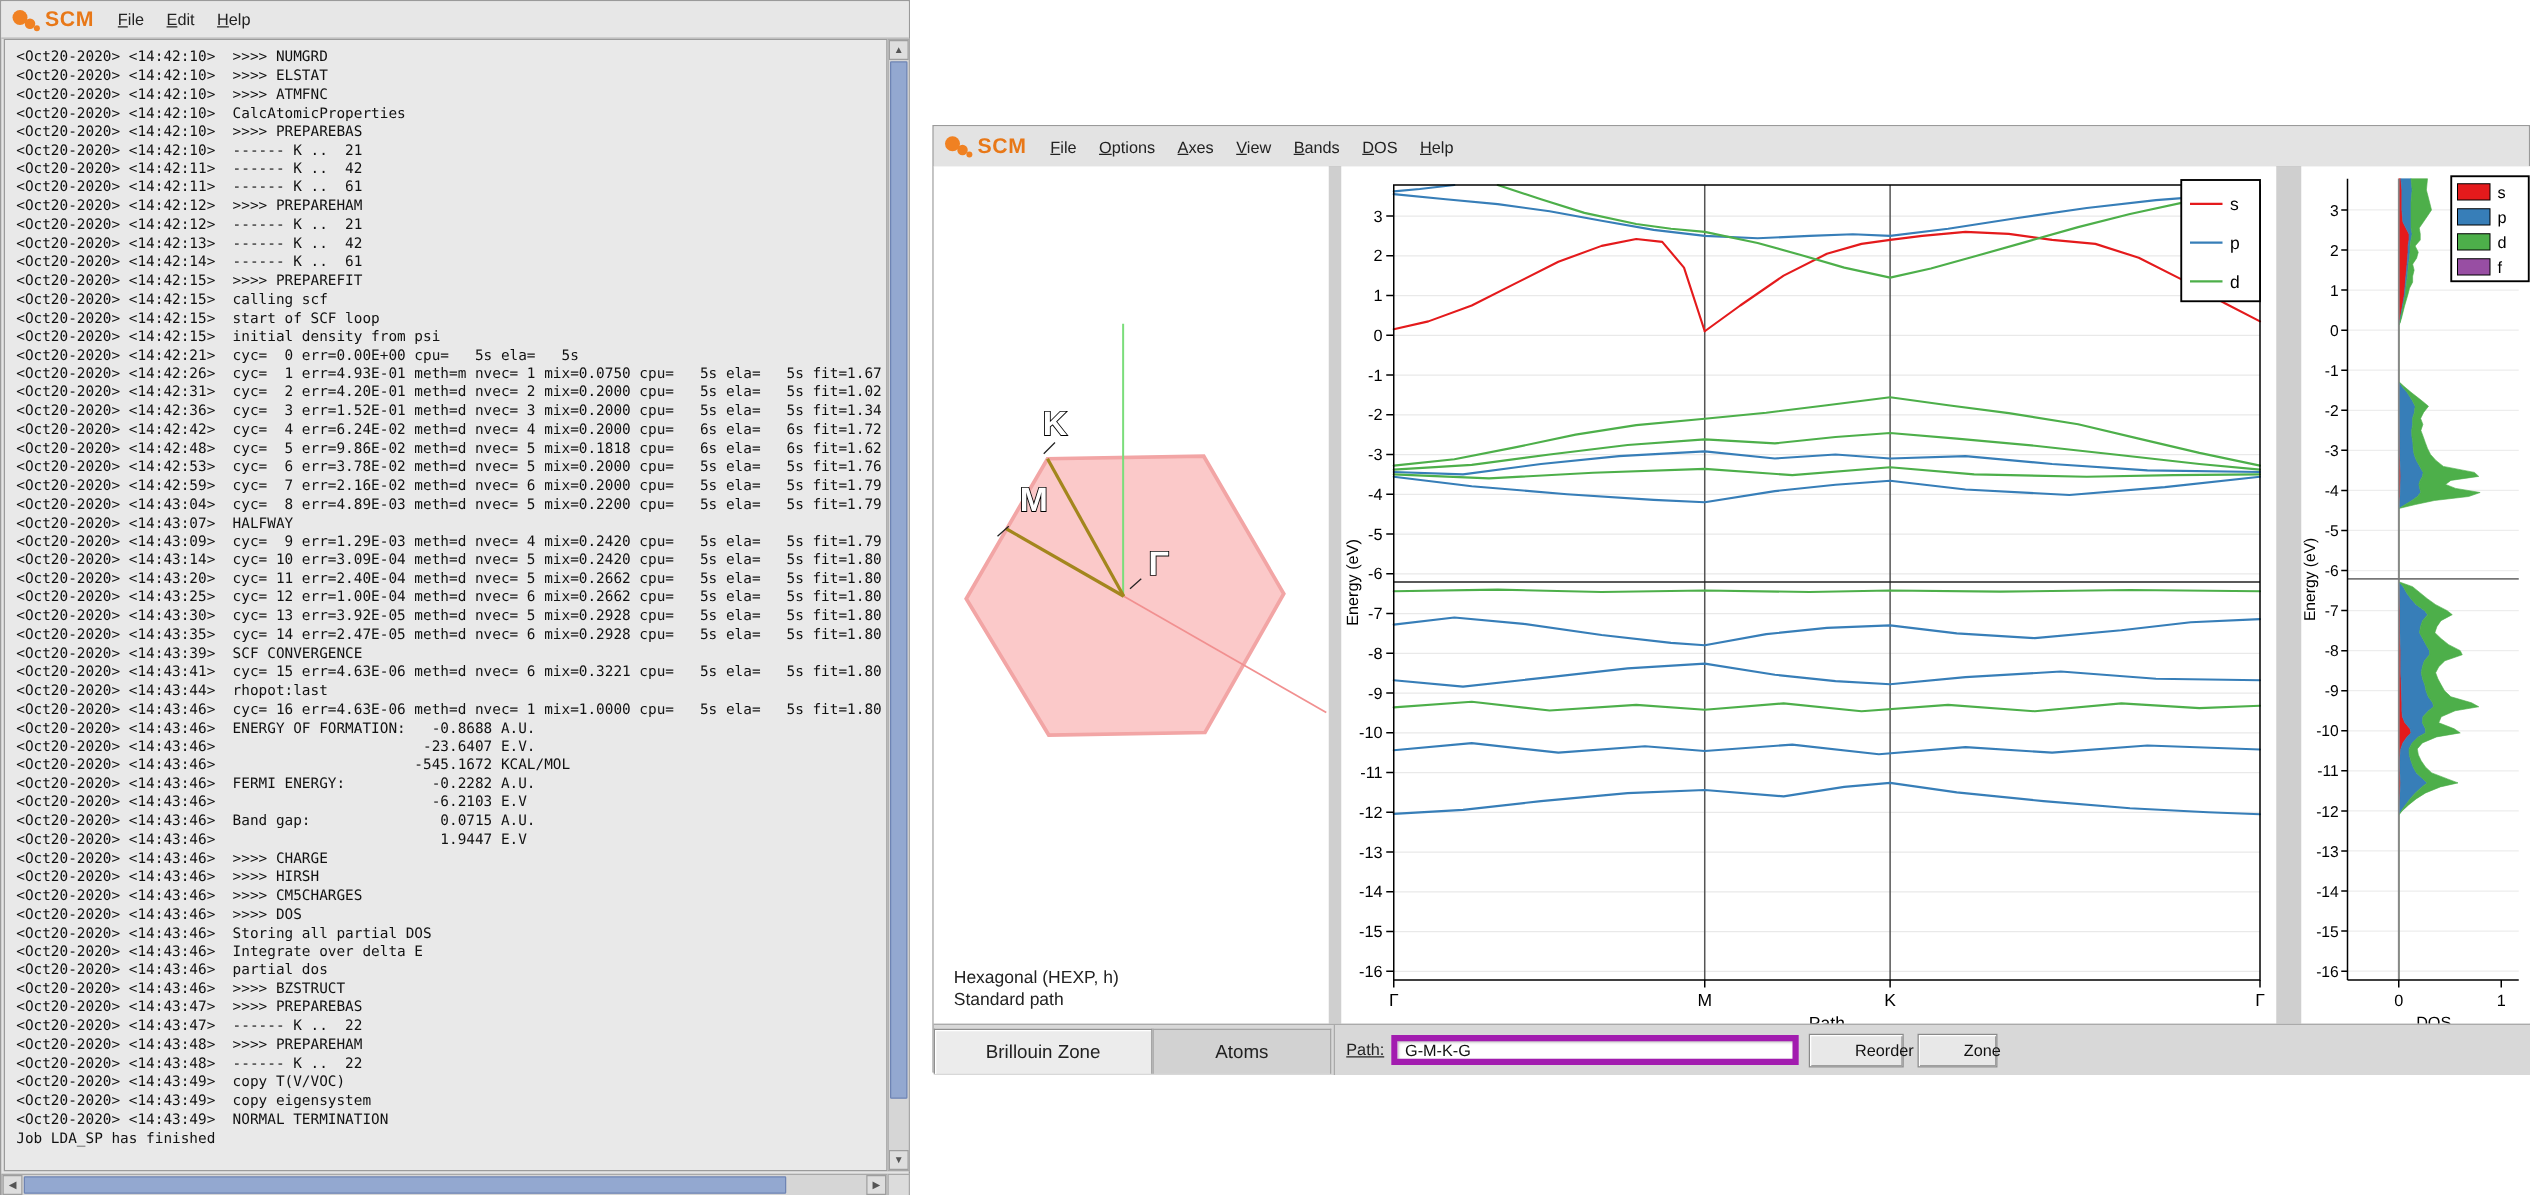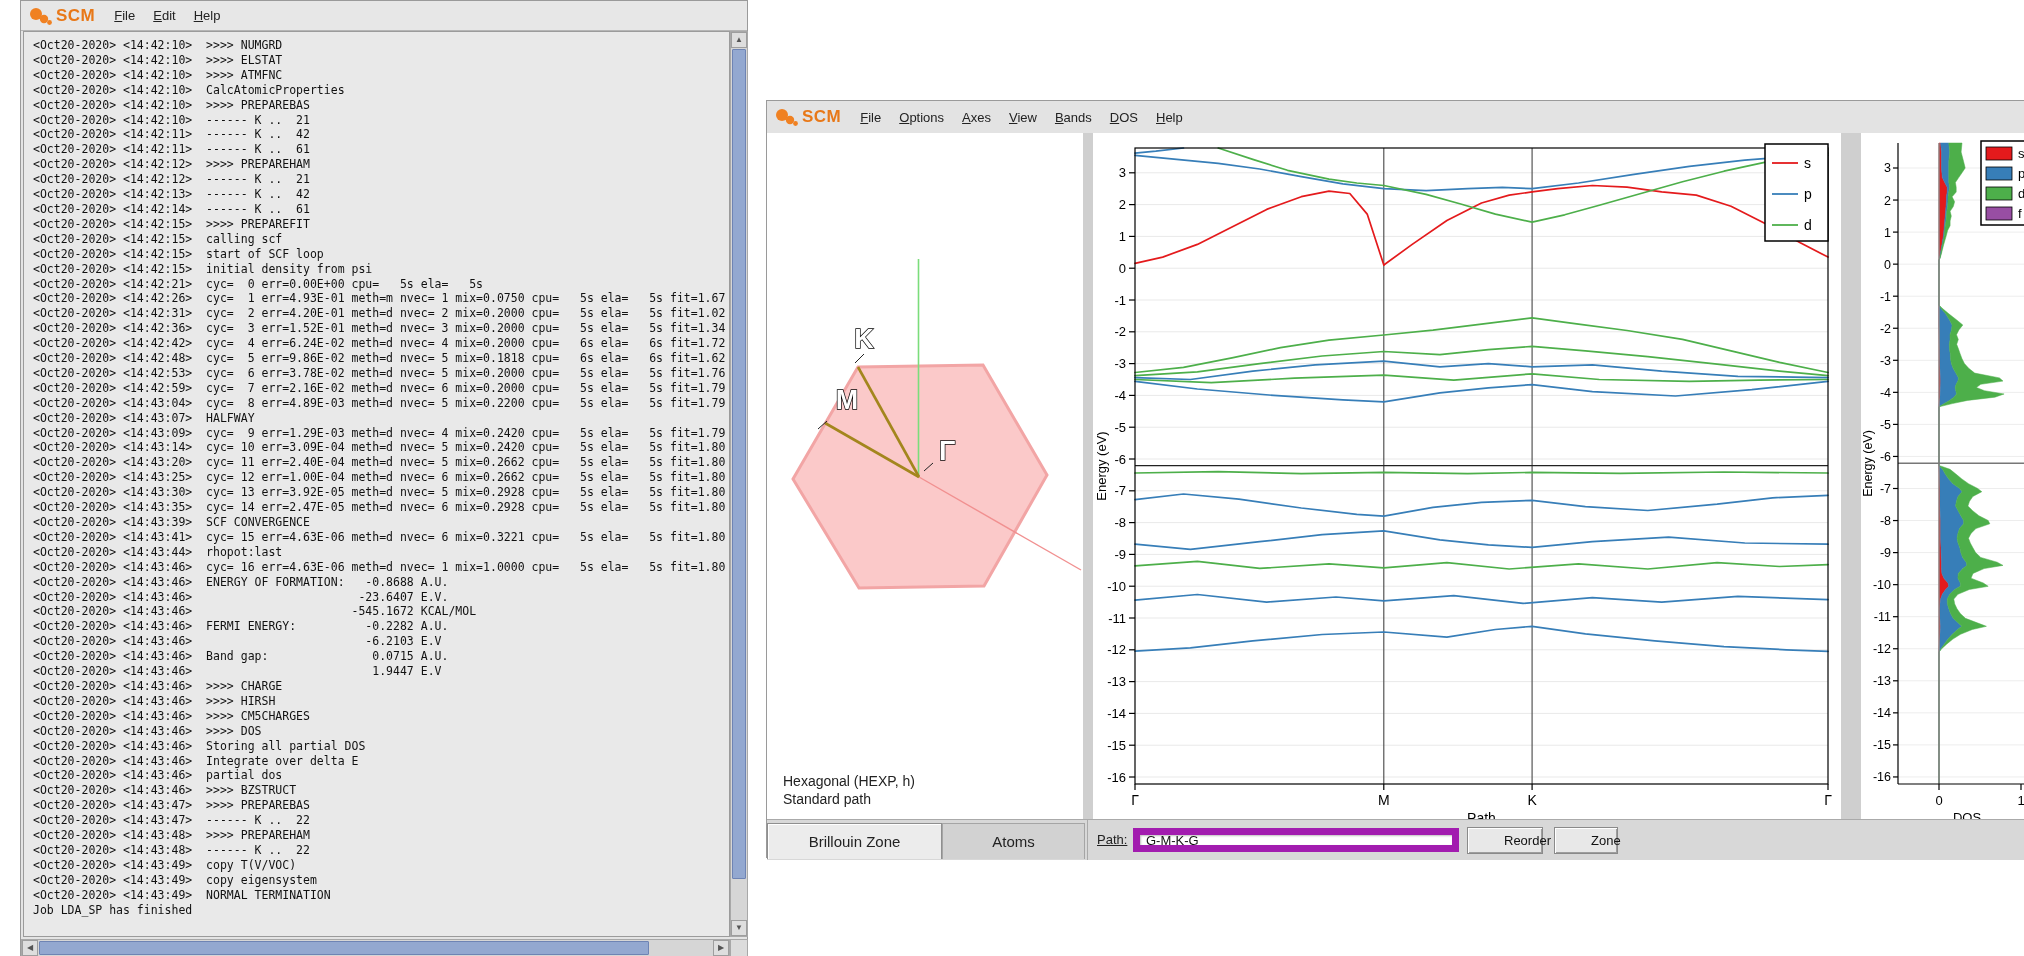--- a/index.html
+++ b/index.html
@@ -1,18 +1,18 @@
 <!DOCTYPE html>
 <html><head>
 <meta charset="utf-8">
 <style>
   html,body{margin:0;padding:0;background:#ffffff;}
   #screen{position:relative;width:2024px;height:956px;background:#ffffff;overflow:hidden;
           font-family:"Liberation Sans",sans-serif;color:#1a1a1a;}
-  .window{position:absolute;background:#e4e4e4;border:1px solid #9a9a9a;box-sizing:border-box;margin-left:20px;}
+  .window{position:absolute;background:#e4e4e4;border:1px solid #9a9a9a;box-sizing:border-box;}
   .menubar{position:absolute;left:0;top:0;right:0;display:flex;align-items:center;
            background:#e7e7e7;border-bottom:1px solid #b5b5b5;}
   .menu-item{padding:3px 9px;font-size:13px;color:#222;cursor:default;}
   .menu-item u{text-decoration:underline;}
   .scm-logo{display:flex;align-items:center;margin:0 10px 0 8px;}
   .scm-logo .scm-text{font-size:17px;font-weight:bold;color:#e87818;letter-spacing:0.5px;margin-left:3px;}
   
   #log-area{position:absolute;left:2px;top:30px;width:707px;height:906px;background:#e9e9e9;
             border:1px solid #9b9b9b;box-sizing:border-box;overflow:hidden;}
   #log-pre{margin:0;padding:6px 0 0 9px;font-family:"DejaVu Sans Mono","Liberation Mono",monospace;
@@ -28,21 +28,21 @@
   
   #right-window{background:#dcdcdc;}
   #rw-content{position:absolute;left:0;top:32px;width:1278px;height:686px;background:#cfcfcf;}
   .pane{position:absolute;top:0;height:686px;background:#ffffff;}
   #rw-bottom{position:absolute;left:0;top:718px;width:1278px;height:40px;background:#d8d8d8;border-top:1px solid #aaaaaa;}
   .tab{position:absolute;top:3px;height:36px;text-align:center;font-size:15px;color:#222;
        line-height:36px;box-sizing:border-box;}
   .tab.active{background:#ececec;border:1px solid #8f8f8f;border-bottom:none;box-shadow:inset 1px 1px 0 #ffffff;}
   .tab.inactive{background:#d2d2d2;border:1px solid #a5a5a5;border-bottom:none;}
   .path-label{position:absolute;font-size:13px;color:#222;top:12px;}
-  .path-input{position:absolute;top:8px;height:24px;background:#ffffff;border:7px solid #a21caf;
+  .path-input{position:absolute;top:8px;height:24px;background:#ffffff;border:5px solid #a21caf;
               box-shadow:inset 1px 1px 2px rgba(0,0,0,0.25);box-sizing:border-box;font-size:13px;
               font-family:"Liberation Sans",sans-serif;padding:0 6px;color:#111;}
   .btn{position:absolute;top:7px;height:27px;background:#e8e8e8;border:1px solid #8a8a8a;
        box-shadow:inset 1px 1px 0 #ffffff, inset -1px -1px 0 #9e9e9e;box-sizing:border-box;
        font-size:13px;font-family:"Liberation Sans",sans-serif;color:#111;cursor:default;padding-left:36px;}
   svg text{font-family:"Liberation Sans",sans-serif;}
 </style>
 </head>
 <body>
 

